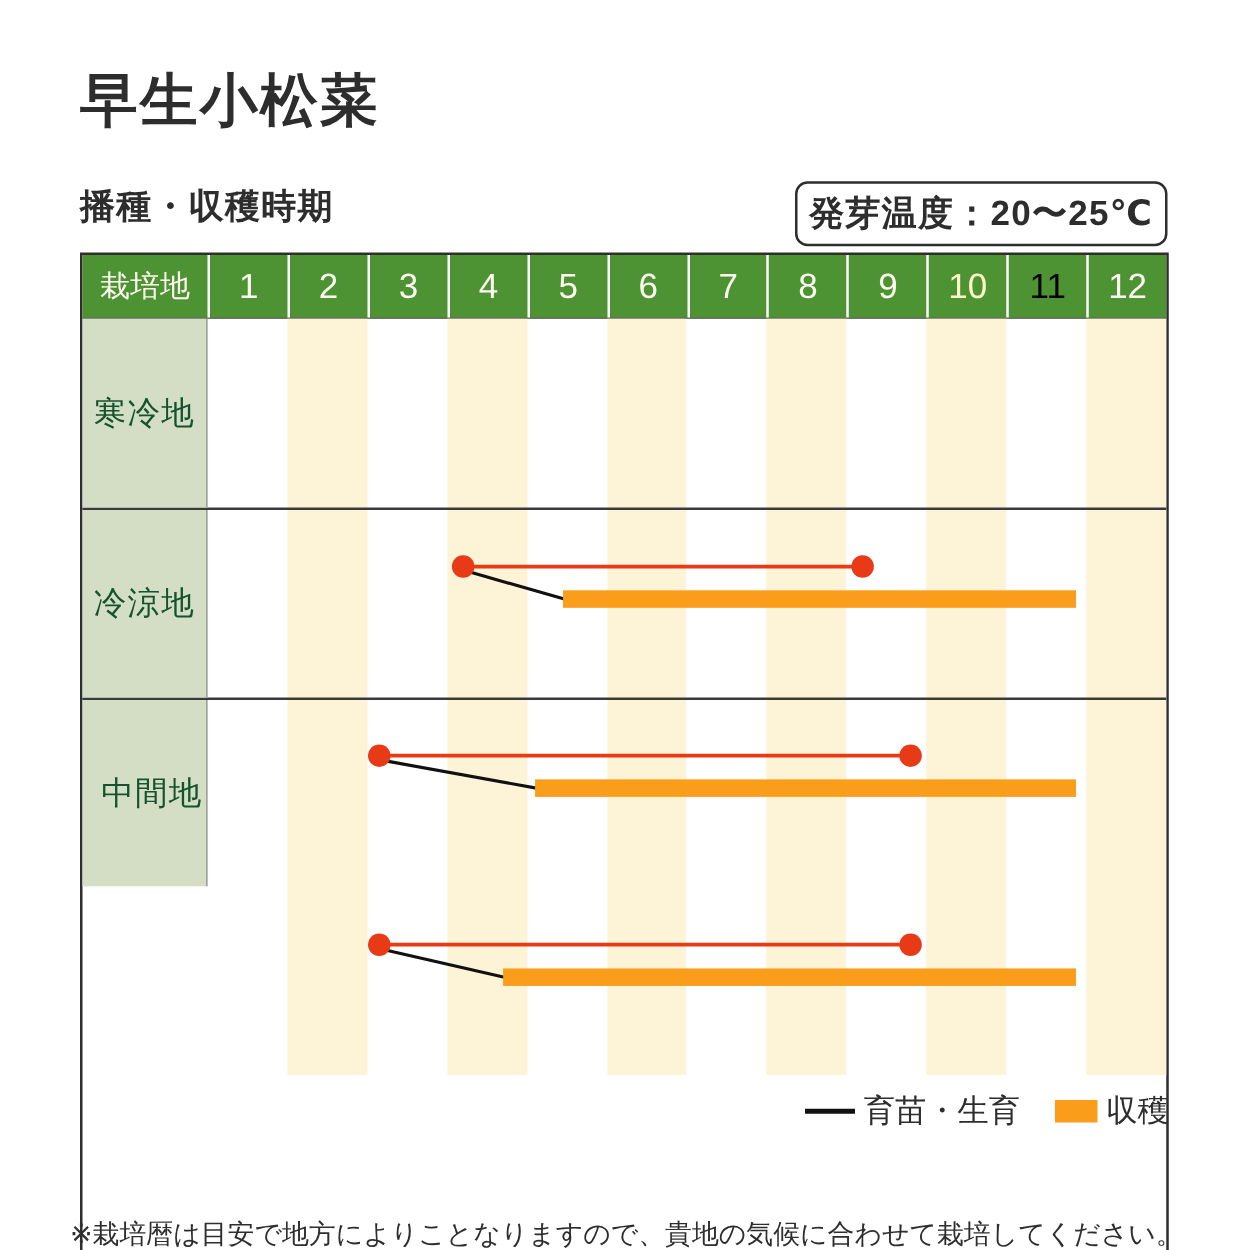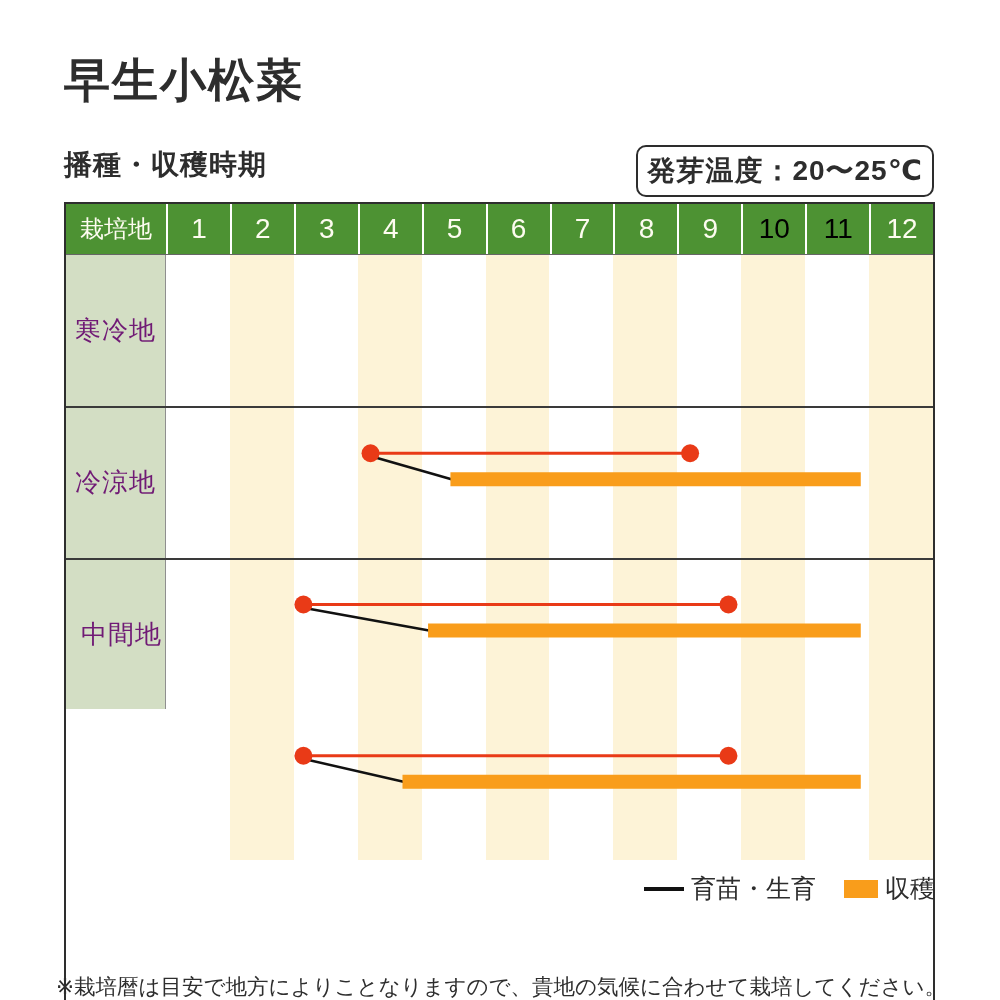--- a/index.html
+++ b/index.html
@@ -29,21 +29,21 @@
   }
   .tbody{position:relative;height:605px;}
   .stripes{position:absolute;left:0;top:0;width:100%;height:100%;}
   .stripe{position:absolute;top:0;height:100%;background:#fdf3d7;}
   .rows{position:absolute;left:0;top:0;width:100%;height:100%;}
   .row{height:151.25px;box-sizing:border-box;display:flex;}
   .row + .row{border-top:2px solid #3a3a3a;}
   .row-label{
     width:100px;flex:none;height:100%;background:#d3dec4;border-right:1.5px solid #8f8f8f;
     box-sizing:border-box;display:flex;align-items:center;justify-content:center;
-    font-size:26px;color:#701a75;letter-spacing:1px;
+    font-size:26px;color:#14532d;letter-spacing:1px;
   }
   svg.marks{position:absolute;left:0;top:0;pointer-events:none;}
   .legend{
     position:absolute;top:872px;right:65px;display:flex;align-items:center;gap:28px;
     font-size:25px;color:#2d2d2d;
   }
   .legend-item{display:flex;align-items:center;gap:7px;}
   .legend-dot{width:18px;height:18px;border-radius:50%;background:#e93a17;}
   .legend-line{width:40px;height:4px;background:#111;}
   .legend-swatch{width:34px;height:18px;background:#f99d1b;}
@@ -67,21 +67,21 @@
       <div class="corner" style="color: rgb(253, 252, 240);">栽培地</div>
     <div class="mcell" style="color: rgb(253, 252, 240);">1</div>
         <div class="mcell" style="color: rgb(253, 252, 240);">2</div>
         <div class="mcell" style="color: rgb(253, 252, 240);">3</div>
         <div class="mcell" style="color: rgb(253, 252, 240);">4</div>
         <div class="mcell" style="color: rgb(253, 252, 240);">5</div>
         <div class="mcell" style="color: rgb(253, 252, 240);">6</div>
         <div class="mcell" style="color: rgb(253, 252, 240);">7</div>
         <div class="mcell" style="color: rgb(253, 252, 240);">8</div>
         <div class="mcell" style="color: rgb(253, 252, 240);">9</div>
-        <div class="mcell" style="color: #000000;">10</div>
+        <div class="mcell" style="color: #fef9c3;">10</div>
         <div class="mcell" style="color: #000000;">11</div>
         <div class="mcell" style="color: rgb(253, 252, 240);">12</div>
       </div>
     <div class="tbody" id="tbody">
       <div class="stripes" id="stripes">
           <div class="stripe" style="left: 163.917px; width: 63.9167px; background: rgb(253, 243, 215);"></div>
           <div class="stripe" style="left: 291.75px; width: 63.9167px; background: rgb(253, 243, 215);"></div>
           <div class="stripe" style="left: 419.583px; width: 63.9167px; background: rgb(253, 243, 215);"></div>
           <div class="stripe" style="left: 547.417px; width: 63.9167px; background: rgb(253, 243, 215);"></div>
           <div class="stripe" style="left: 675.25px; width: 63.9167px; background: rgb(253, 243, 215);"></div>

